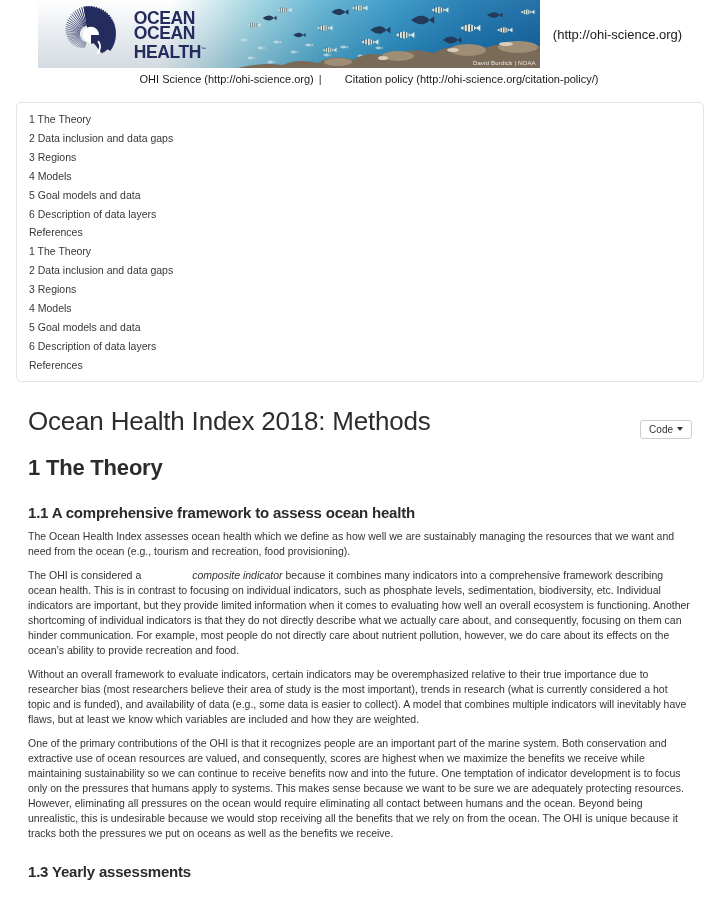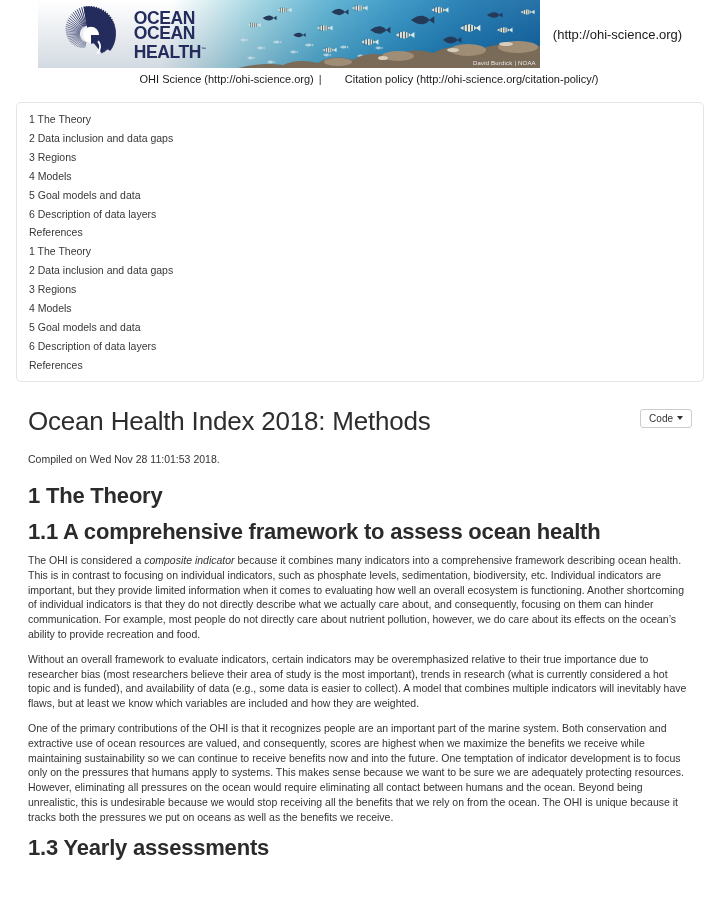--- a/index.html
+++ b/index.html
@@ -35,34 +35,34 @@
     border: 1px solid #e4e4e4; border-radius: 5px;
     padding: 7px 12px 6px 12px;
     background: #fff;
   }
   .toc-item { font-size: 10.5px; line-height: 18.9px; color: #373737; cursor: pointer; }
 
   
   .content { padding: 0 28px; }
   .title-row { margin-top: 24px; }
   .code-btn {
-    float: right; margin-top: 3px;
+    float: right; margin-top: 14px;
     display: inline-flex; align-items: center; gap: 4px;
     font-family: "Liberation Sans", sans-serif;
     font-size: 10px; color: #333;
     background: #fff; border: 1px solid #ccc; border-radius: 3px;
     padding: 3px 8px; cursor: pointer;
   }
   .caret { display: inline-block; width: 0; height: 0; border-left: 3.5px solid transparent; border-right: 3.5px solid transparent; border-top: 4px solid #333; }
-  .doc-title { font-size: 26px; font-weight: 500; color: #2d2d2d; letter-spacing: -0.2px; margin: 0 0 16px 0; }
+  .doc-title { font-size: 26px; font-weight: 500; color: #2d2d2d; letter-spacing: -0.2px; margin: 0 0 0 0; }
   .compiled { font-size: 10.5px; margin: 0 0 14px 0; }
   h1.sec { font-size: 22px; font-weight: 700; color: #2b2b2b; margin: 18px 0 5px 0; letter-spacing: -0.2px; }
-  h2.subsec { font-size: 22px; font-weight: 700; color: #2b2b2b; margin: 10px 0 8px 0; letter-spacing: -0.2px; }
+  h2.subsec { font-size: 15px; font-weight: 700; color: #2b2b2b; margin: 23px 0 8px 0; letter-spacing: -0.2px; }
   p.body { font-size: 10.5px; line-height: 1.42; margin: 0 0 9.5px 0; color: #333; }
-  p.body em { font-style: italic; }
+  p.body em { font-style: italic; margin-left: 48px; }
 </style>
 </head>
 <body>
 
 <header>
   <div class="banner-row">
     <div class="banner">
       <svg class="banner-photo" viewBox="0 0 502 68" preserveAspectRatio="none">
         <defs>
           <path id="fishbody" d="M-6 0 Q-2 -3.2 2 -2.8 Q5.2 -2 6.5 0 Q5.2 2 2 2.8 Q-2 3.2 -6 0 Z M6 0 L9.5 -2.5 L9.5 2.5 Z"></path>
@@ -227,25 +227,25 @@
 </nav>
 
 <main class="content">
   <div class="title-row">
     <button class="code-btn">
       <span>Code</span>
       <span class="caret"></span>
     </button>
     <h1 class="doc-title">Ocean Health Index 2018: Methods</h1>
   </div>
-  <p class="compiled">Compiled on Wed Nov 28 11:01:53 2018.</p>
 
   <h1 class="sec">1 The Theory</h1>
 
   <h2 class="subsec">1.1 A comprehensive framework to assess ocean health</h2>
+  <p class="body">The Ocean Health Index assesses ocean health which we define as how well we are sustainably managing the resources that we want and need from the ocean (e.g., tourism and recreation, food provisioning).</p>
   <p class="body"><span>The OHI is considered a </span><em>composite indicator</em><span> because it combines many indicators into a comprehensive framework describing ocean health. This is in contrast to focusing on individual indicators, such as phosphate levels, sedimentation, biodiversity, etc. Individual indicators are important, but they provide limited information when it comes to evaluating how well an overall ecosystem is functioning. Another shortcoming of individual indicators is that they do not directly describe what we actually care about, and consequently, focusing on them can hinder communication. For example, most people do not directly care about nutrient pollution, however, we do care about its effects on the ocean’s ability to provide recreation and food.</span></p>
   <p class="body">Without an overall framework to evaluate indicators, certain indicators may be overemphasized relative to their true importance due to researcher bias (most researchers believe their area of study is the most important), trends in research (what is currently considered a hot topic and is funded), and availability of data (e.g., some data is easier to collect). A model that combines multiple indicators will inevitably have flaws, but at least we know which variables are included and how they are weighted.</p>
 
   <p class="body">One of the primary contributions of the OHI is that it recognizes people are an important part of the marine system. Both conservation and extractive use of ocean resources are valued, and consequently, scores are highest when we maximize the benefits we receive while maintaining sustainability so we can continue to receive benefits now and into the future. One temptation of indicator development is to focus only on the pressures that humans apply to systems. This makes sense because we want to be sure we are adequately protecting resources. However, eliminating all pressures on the ocean would require eliminating all contact between humans and the ocean. Beyond being unrealistic, this is undesirable because we would stop receiving all the benefits that we rely on from the ocean. The OHI is unique because it tracks both the pressures we put on oceans as well as the benefits we receive.</p>
 
   <h2 class="subsec">1.3 Yearly assessments</h2>
 
 </main>
 
 </body></html>

